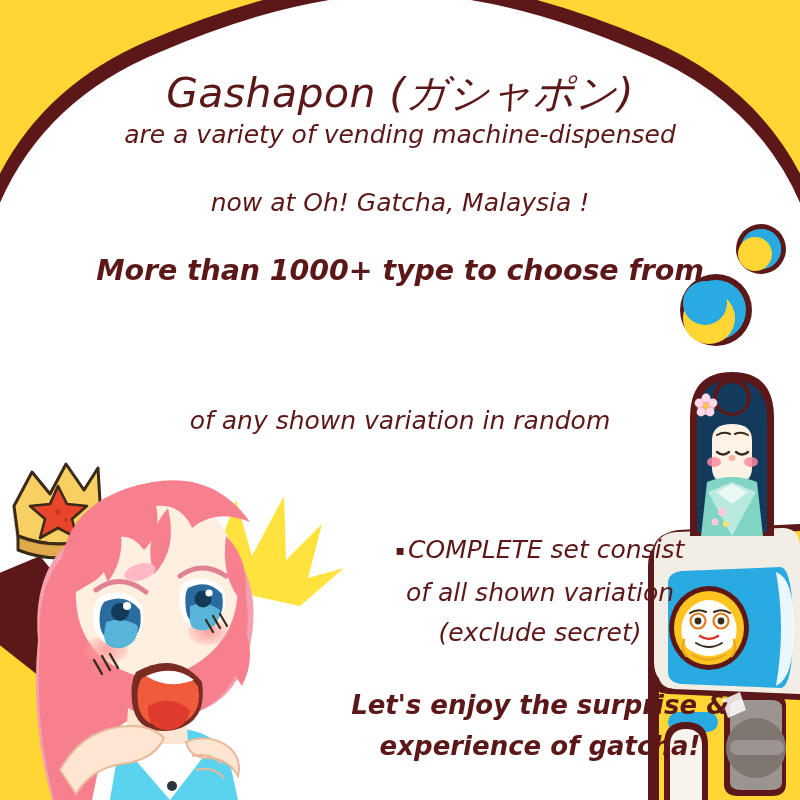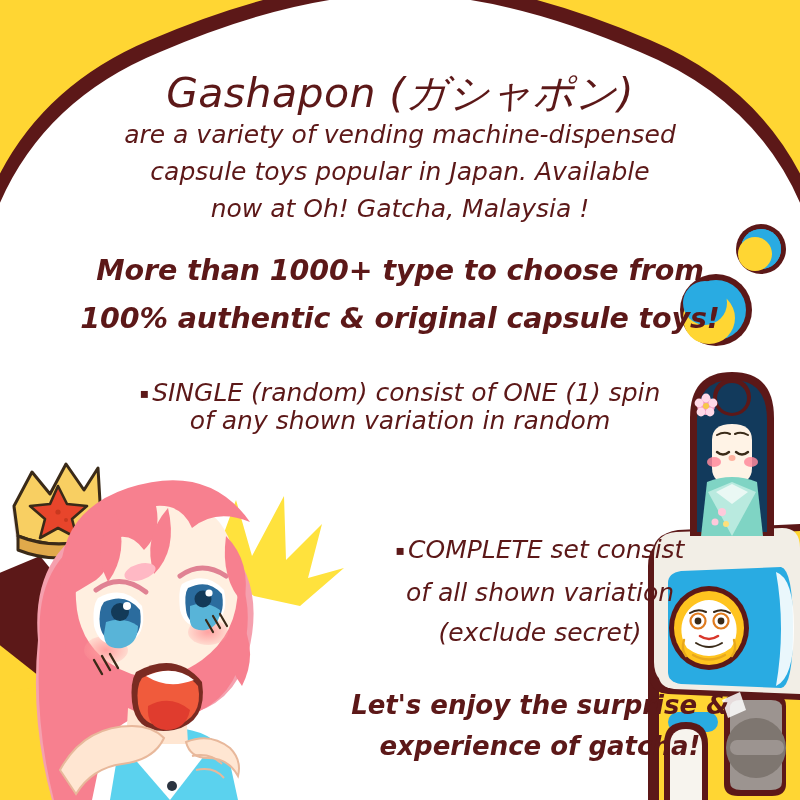--- a/index.html
+++ b/index.html
@@ -273,29 +273,24 @@
         <path d="M196,770 q18,-4 28,8" stroke="#E8B89B" stroke-width="2" fill="none"></path>
       </g>
     </g>
   </svg>
 
   <div class="text-layer">
 
     <div class="tline title-main" style="top:66px;">Gashapon (ガシャポン)</div>
 
     <div class="tline sub" style="top:120px;">are a variety of vending machine-dispensed</div>
-    <div class="tline sub" style="top:157px;">capsule toys popular in Japan. Available</div>
-    <div class="tline sub" style="top:194px;">now at Oh! Gatcha, Malaysia !</div>
+    <div class="tline sub" style="top:188px;">now at Oh! Gatcha, Malaysia !</div>
 
     <div class="tline headline" style="top:254px;">More than 1000+ type to choose from</div>
-    <div class="tline headline" style="top:302px;">100% authentic &amp; original capsule toys!</div>
-
-    <div class="tline bullet" style="top:378px;">
-      <span class="bsq">▪</span><span>SINGLE (random) consist of ONE (1) spin</span>
-    </div>
+
     <div class="tline bullet" style="top:406px;">of any shown variation in random</div>
 
     <div class="tline bullet" style="top:535px; padding-left:140px;">
       <span class="bsq">▪</span><span>COMPLETE set consist</span>
     </div>
     <div class="tline bullet" style="top:578px; padding-left:140px;">of all shown variation</div>
     <div class="tline bullet" style="top:618px; padding-left:140px;">(exclude secret)</div>
 
     <div class="tline cta" style="top:690px; padding-left:140px;">Let's enjoy the surprise &amp;</div>
     <div class="tline cta" style="top:731px; padding-left:140px;">experience of gatcha!</div>

